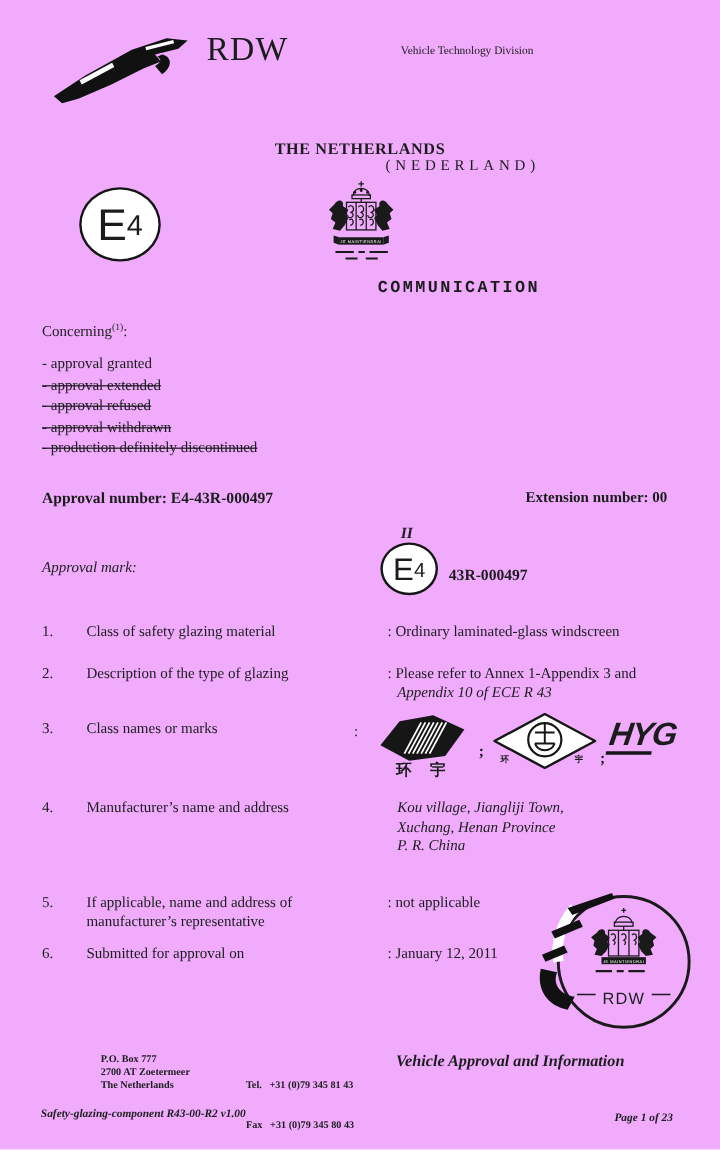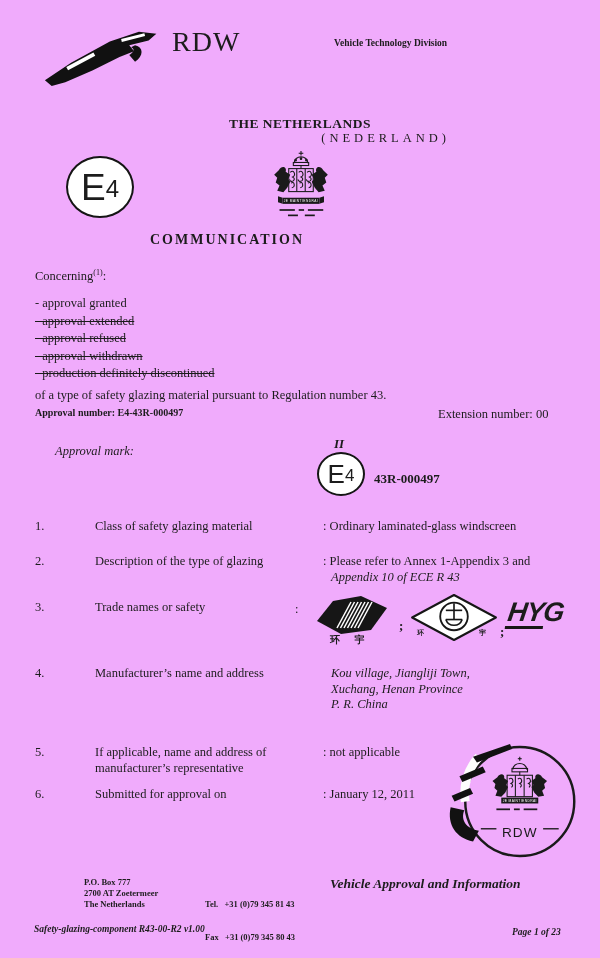--- a/index.html
+++ b/index.html
@@ -3,65 +3,65 @@
 <meta charset="utf-8">
 <style>
   html,body{margin:0;padding:0;background:#ffffff;}
   .page{position:relative;width:600px;height:958px;background:#f0abfc;
         font-family:"Liberation Serif",serif;color:#1c1c1c;overflow:hidden;}
   .abs{position:absolute;}
 
   
   .rdw-logo{left:42px;top:22px;width:126px;height:70px;}
   .rdw-text{left:172px;top:26px;font-size:28px;letter-spacing:1px;}
-  .division{left:334px;top:38px;font-size:9.5px;font-weight:bold;}
+  .division{left:334px;top:38px;font-size:9.5px;font-weight:normal;}
 
   
   .country{left:150px;top:116px;width:300px;text-align:center;font-weight:bold;font-size:13.5px;letter-spacing:.5px;}
   .country-native{left:150px;top:131px;width:300px;text-align:right;font-size:12.5px;letter-spacing:4px;}
   .coat{left:255px;top:147px;width:92px;height:80px;}
-  .communication{left:150px;top:232px;width:300px;text-align:left;font-weight:bold;font-size:14px;letter-spacing:2px;}
+  .communication{left:150px;top:232px;width:300px;text-align:right;font-weight:bold;font-size:14px;letter-spacing:2px;font-family:Liberation Mono, monospace;}
 
   
   .e-circle{border:2.5px solid #151515;border-radius:50%;display:flex;align-items:center;justify-content:center;
             font-family:"Liberation Sans",sans-serif;background:#fff;}
   .e4-big{left:66px;top:156px;width:64px;height:58px;}
   .e4-big .eL{font-size:37px;line-height:1;}
   .e4-big .eD{font-size:24px;line-height:1;margin-top:4px;}
   .e4-small{left:317px;top:452px;width:44px;height:40px;border-width:2px;}
   .e4-small .eL{font-size:26px;line-height:1;}
   .e4-small .eD{font-size:17px;line-height:1;margin-top:3px;}
 
   
   .concerning{left:35px;top:268px;width:460px;font-size:12.5px;}
   .concerning .hd{margin-bottom:11px;}
   .concerning sup{font-size:8px;}
   .clist div{line-height:17.5px;}
   .struck{text-decoration:line-through;}
   .subject{margin-top:5px;font-size:12.5px;}
 
   
-  .appnum{left:35px;top:407px;font-size:10px;font-weight:bold;}
-  .extnum{left:438px;top:407px;font-size:12.5px;font-weight:normal;}
-  .appmark-label{left:35px;top:444px;font-size:12.5px;font-style:italic;margin-left:20px;}
+  .appnum{left:35px;top:407px;font-size:13px;font-weight:bold;}
+  .extnum{left:438px;top:407px;font-size:12.5px;font-weight:bold;}
+  .appmark-label{left:35px;top:466px;font-size:12.5px;font-style:italic;}
   .roman{left:322px;top:436px;width:34px;text-align:center;font-size:13px;font-style:italic;font-weight:bold;}
   .marknum{left:374px;top:471px;font-size:13px;font-weight:bold;}
 
   
   .row{left:35px;width:540px;font-size:12.5px;}
   .row .no{position:absolute;left:0;top:0;}
-  .row .lbl{position:absolute;left:60px;top:0;width:205px;line-height:15.5px;}
+  .row .lbl{position:absolute;left:37px;top:0;width:205px;line-height:15.5px;}
   .row .val{position:absolute;left:260px;top:0;width:285px;line-height:15.5px;margin-left:28px;}
   .row .val .ind{padding-left:8px;font-style:italic;}
   .r1{top:519px;}.r2{top:554px;}.r3{top:600px;}.r4{top:666px;}.r5{top:745px;}.r6{top:787px;}
 
   
   .tm-colon{left:295px;top:602px;font-size:12.5px;}
   .tm-hex{left:314px;top:595px;width:76px;height:40px;}
-  .tm-hex-cap{left:330px;top:633px;font-size:10px;letter-spacing:6px;font-weight:bold;}
+  .tm-hex-cap{left:330px;top:633px;font-size:13px;letter-spacing:6px;font-weight:bold;}
   .tm-sep1{left:399px;top:618px;font-size:13px;font-weight:bold;}
   .tm-dia{left:410px;top:594px;width:88px;height:47px;}
   .tm-dia-capL{left:417px;top:628px;font-size:7px;font-weight:bold;}
   .tm-dia-capR{left:479px;top:628px;font-size:7px;font-weight:bold;}
   .tm-sep2{left:500px;top:624px;font-size:13px;font-weight:bold;}
   .hyg{left:508px;top:599px;font-family:"Liberation Sans",sans-serif;font-weight:bold;font-style:italic;
        font-size:27px;letter-spacing:-1px;transform:skewX(-8deg);line-height:1;}
   .hyg::after{content:"";position:absolute;left:-1px;bottom:-3px;width:38px;height:3.5px;background:#161616;}
 
   
@@ -135,21 +135,20 @@
 
   <div class="abs concerning">
     <div class="hd"><span>Concerning</span><sup>(1)</sup><span>:</span></div>
     <div class="clist">
       <div>- approval granted</div>
       <div class="struck">- approval extended</div>
       <div class="struck">- approval refused</div>
       <div class="struck">- approval withdrawn</div>
       <div class="struck">- production definitely discontinued</div>
     </div>
-    <div class="subject">of a type of safety glazing material pursuant to Regulation number 43.</div>
   </div>
 
   <div class="abs appnum"><span>Approval number:</span> <span>E4-43R-000497</span></div>
   <div class="abs extnum"><span>Extension number:</span> <span>00</span></div>
 
   <div class="abs appmark-label">Approval mark:</div>
   <div class="abs roman">II</div>
   <div class="abs e-circle e4-small">
     <span class="eL">E</span>
       <span class="eD">4</span>
@@ -162,21 +161,21 @@
     <span class="val"><span>: Ordinary laminated-glass windscreen</span></span>
   </div>
   <div class="abs row r2">
     <span class="no">2.</span>
     <span class="lbl">Description of the type of glazing</span>
     <span class="val"><span>: Please refer to Annex 1-Appendix 3 and</span>
       <div class="ind">Appendix 10 of ECE R 43</div></span>
   </div>
   <div class="abs row r3">
     <span class="no">3.</span>
-    <span class="lbl">Trade names or safety</span>
+    <span class="lbl">Class names or marks</span>
   </div>
   <div class="abs row r4">
     <span class="no">4.</span>
     <span class="lbl">Manufacturer’s name and address</span>
     <span class="val">
       <div class="ind">Kou village, Jiangliji Town,</div>
       <div class="ind">Xuchang, Henan Province</div>
       <div class="ind">P. R. China</div></span>
   </div>
   <div class="abs row r5">

